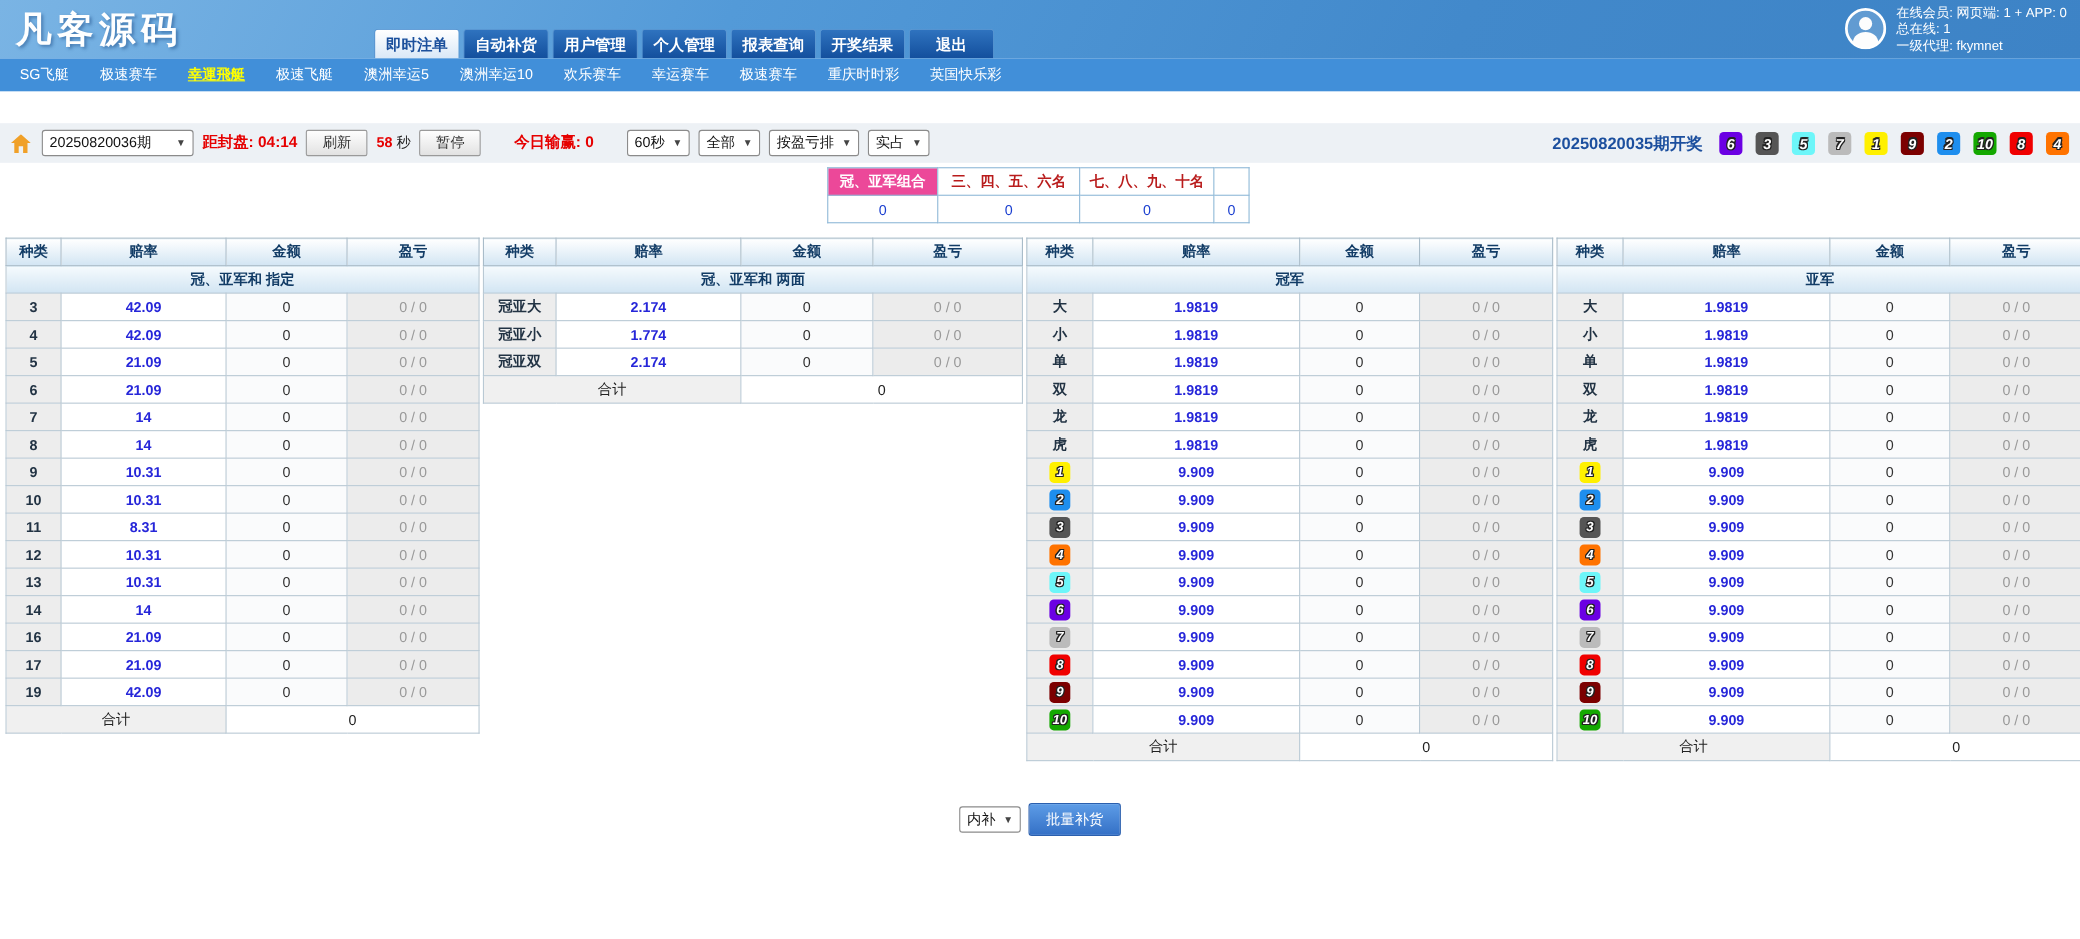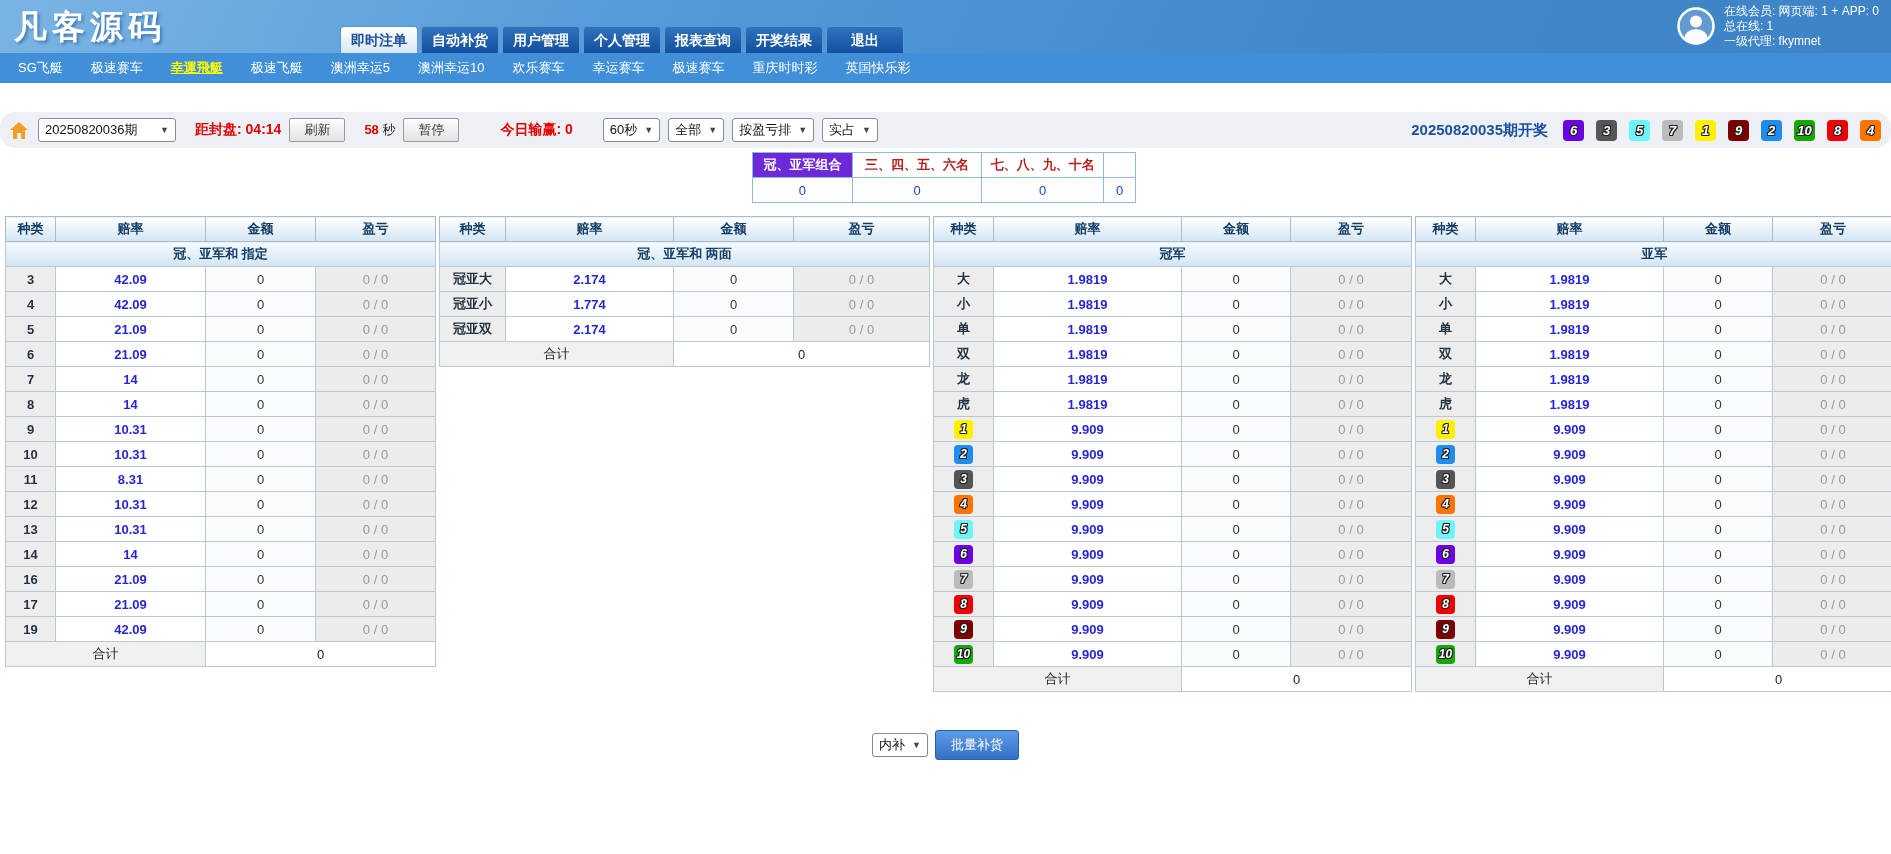--- a/index.html
+++ b/index.html
@@ -34,51 +34,51 @@
   .subnav {
     height:30px; background:#418fd9; display:flex; align-items:center;
     gap:28px; padding-left:18px; font-size:13px; color:#fff;
   }
   .subnav-item { cursor:pointer; white-space:nowrap; }
   .subnav-item.active { color:#ffff00; font-weight:bold; text-decoration:underline; }
 
   
   .toolbar {
     margin-top:29px; height:36px; background:#edf1f5;
-    display:flex; align-items:center; padding:0 10px; gap:8px; font-size:13px;border-radius:15px;
+    display:flex; align-items:center; padding:0 10px; gap:8px; font-size:13px;
   }
   .home-icon { display:inline-flex; margin-right:2px; }
   .fake-select {
     display:inline-flex; align-items:center; gap:7px; background:#fff;
     border:1px solid #8b8b8b; border-radius:3px; padding:2px 6px; color:#111; cursor:pointer;
     white-space:nowrap;
   }
   .fake-select .chev { font-size:9px; color:#444; }
   .fake-select.period { min-width:138px; justify-content:space-between; }
   .btn-small {
     background:linear-gradient(#fefefe,#e2e2e2); border:1px solid #9a9a9a; border-radius:2px;
     padding:2px 14px; font-size:13px; color:#333; cursor:pointer;
   }
-  .red { color:#e60000; font-weight:bold;margin-left:11px; }
+  .red { color:#e60000; font-weight:bold; }
   .gap { width:14px; }
   .draw-group { margin-left:auto; display:flex; align-items:center; gap:11px; }
   .draw-label { color:#1c4f9e; font-weight:bold; font-size:15px; margin-right:4px; }
   .ball {
     width:21px; height:21px; border-radius:4px; display:inline-flex; align-items:center; justify-content:center;
     color:#fff; font-weight:bold; font-style:italic; font-size:13px; line-height:1;
     text-shadow:-1px 0 #222,0 1px #222,1px 0 #222,0 -1px #222,-1px -1px #222,1px 1px #222,-1px 1px #222,1px -1px #222;
   }
   .ball.small { width:19px; height:19px; font-size:12px; }
 
   
   .summary-wrap { margin:4px 0 0 752px; width:384px; }
   table.summary { border-collapse:collapse; }
   .summary td { border:1px solid #8fb9d8; text-align:center; height:25px; font-size:13px; background:#fff; }
   .summary .tab-cell { font-weight:bold; color:#b91c1c; padding:0 8px; cursor:pointer; }
-  .summary .tab-cell.active { background:#6d28d9; color:#fff;margin-top:43px; }
+  .summary .tab-cell.active { background:#ec4899; color:#fff;margin-top:43px; }
   .summary .val-cell { color:#1b3fd0; }
 
   
   .tables-row { display:flex; align-items:flex-start; gap:3px; margin:13px 0 0 5px; }
   table.odds { border-collapse:collapse; table-layout:fixed; font-size:13px; }
   .odds th, .odds td { border:1px solid #b9c9d4; height:25px; text-align:center; padding:0; overflow:hidden; }
   .odds thead th { background:linear-gradient(#ffffff,#d2e5f3); color:#123c66; font-weight:bold; border-color:#a9bcc9; }
   .odds .subheader td { background:linear-gradient(#f5fafd,#d2e5f3); color:#123c66; font-weight:bold; }
   .odds .cat { background:#ededed; color:#223344; font-weight:bold; }
   .odds .odd { background:#fff; color:#2626d9; font-weight:bold; cursor:pointer; }

